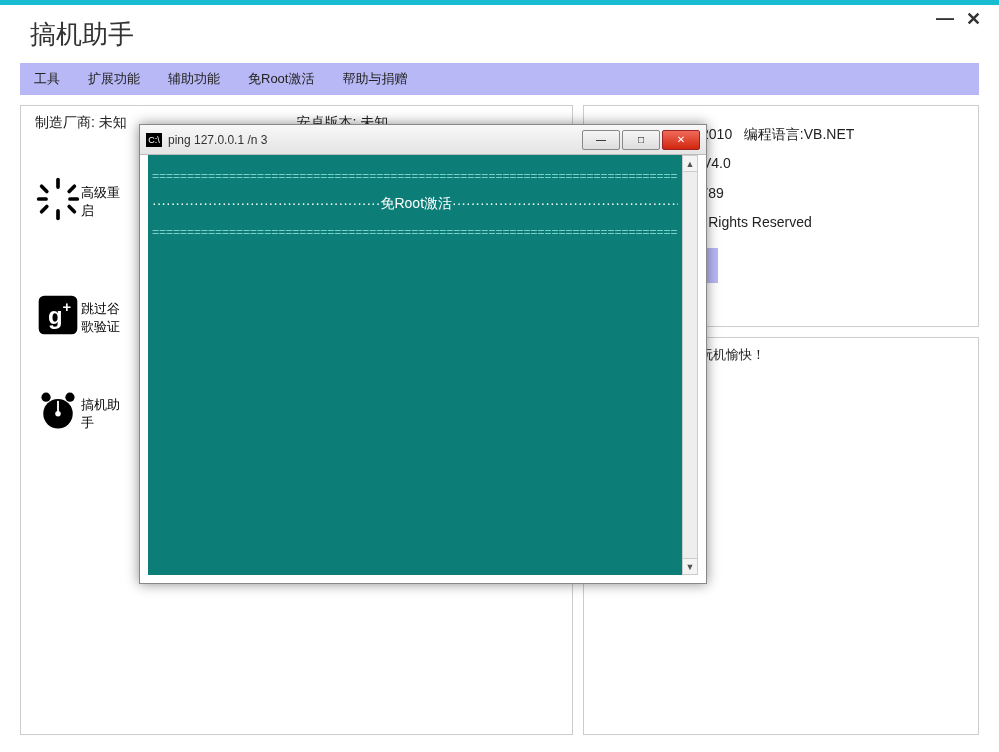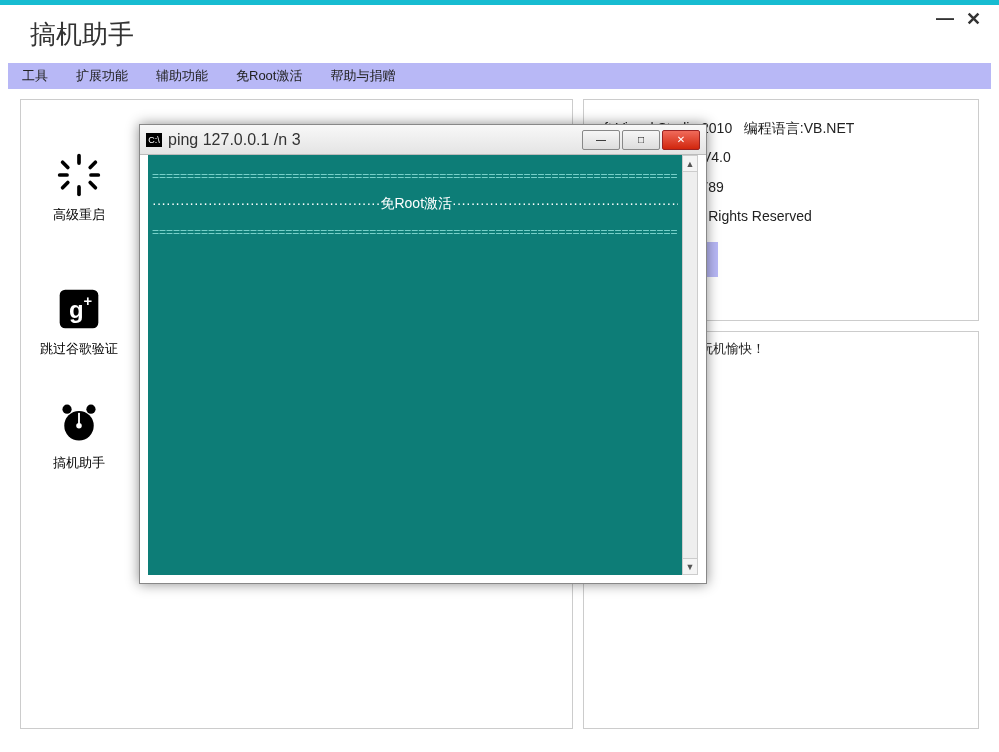--- a/index.html
+++ b/index.html
@@ -2,40 +2,40 @@
 <html><head>
 <meta charset="utf-8">
 <style>
 * { margin: 0; padding: 0; box-sizing: border-box; font-family: "Microsoft YaHei", Arial, sans-serif; }
 body { width: 999px; height: 752px; background: #fff; overflow: hidden; position: relative; }
 .title-strip { height: 5px; background: #17bcd1; }
 .title-area { height: 58px; display: flex; align-items: center; justify-content: space-between; padding: 0 18px 0 30px; }
 .app-title { font-size: 26px; color: #333; font-weight: 400; }
 .win-ctrls { display: flex; gap: 12px; margin-top: -30px; font-size: 18px; font-weight: bold; color: #333; }
 .win-ctrls span { cursor: pointer; }
-.menu-bar { background: #b8b8f6; height: 26px; display: flex; align-items: center; padding: 0 14px; margin: 0 8px; }
+.menu-bar { background: #b8b8f6; height: 32px; display: flex; align-items: center; padding: 0 14px; margin: 0 20px; }
 .menu-bar span { margin-right: 28px; font-size: 13px; color: #222; cursor: pointer; }
 .content { display: flex; padding: 10px 20px; gap: 10px; }
 .left-panel { flex: 1; border: 1px solid #ccc; padding: 8px 14px; min-height: 630px; }
 .right-col { width: 396px; display: flex; flex-direction: column; gap: 10px; }
 .info-box { border: 1px solid #ccc; padding: 14px 20px; height: 222px; font-size: 14px; color: #222; line-height: 2.1; }
 .info-box .donate-btn { display: inline-block; background: #b8b8f6; padding: 4px 18px; margin-top: 10px; cursor: pointer; font-size: 13px; }
 .log-box { border: 1px solid #ccc; height: 398px; padding: 8px 12px; font-size: 13px; color: #222; overflow-y: scroll; }
 .dev-row { display: flex; font-size: 14px; color: #222; margin-bottom: 12px; }
 .dev-row div { flex: 1; }
 .icon-grid { display: flex; flex-wrap: wrap; gap: 20px 30px; margin-top: 30px; }
-.tool-item { width: 88px; display: flex; flex-direction: column; align-items: center; font-size: 13px; cursor: pointer; }
+.tool-item { width: 88px; display: flex; flex-direction: row; align-items: center; font-size: 13px; cursor: pointer; }
 .tool-item .ico { width: 50px; height: 50px; display: flex; align-items: center; justify-content: center; margin-bottom: 6px; }
 .tool-item svg { width: 46px; height: 46px; }
 
 
 .console-dlg { position: absolute; left: 139px; top: 124px; width: 568px; height: 460px; background: #fff; box-shadow: 0 0 12px rgba(0,0,0,0.45); border: 1px solid #888; }
 .dlg-titlebar { height: 30px; background: linear-gradient(#f8f8f8,#e4e4e4); display: flex; align-items: center; padding: 0 6px; border-bottom: 1px solid #bbb; }
 .dlg-titlebar .cmd-ico { width: 16px; height: 14px; background: #000; color: #fff; font-size: 9px; display: inline-flex; align-items: center; justify-content: center; margin-right: 6px; }
-.dlg-titlebar .ttl { font-size: 16px; color: #333; flex: 1; }
+.dlg-titlebar .ttl { font-size: 12px; color: #333; flex: 1; }
 .dlg-btns { display: flex; }
 .dlg-btn { width: 38px; height: 20px; border: 1px solid #888; border-radius: 2px; margin-left: 2px; display: flex; align-items: center; justify-content: center; font-size: 10px; cursor: pointer; background: linear-gradient(#f6f6f6,#ddd); }
 .dlg-btn.close { background: linear-gradient(#f06a5a,#d1260d); color: #fff; border-color: #922; }
 .console-body { position: absolute; top: 30px; left: 8px; right: 24px; bottom: 8px; background: #0d7d77; color: #a8e4df; font-family: Consolas, monospace; font-size: 12px; padding: 14px 4px; overflow: hidden; }
 .console-body .dash { white-space: nowrap; overflow: hidden; letter-spacing: 0; color:#78d0c9; }
 .console-body .waiting { text-align: center; font-size: 14px; color: #fff; margin: 12px 0; white-space: nowrap; overflow: hidden; }
 .console-scroll { position: absolute; top: 30px; right: 8px; bottom: 8px; width: 16px; background: #eee; border: 1px solid #ccc; }
 .console-scroll .arrow { height: 16px; display: flex; align-items: center; justify-content: center; font-size: 9px; color: #555; background: #f4f4f4; border-bottom: 1px solid #ccc; }
 .console-scroll .arrow.down { position: absolute; bottom: 0; left: 0; right: 0; border-top: 1px solid #ccc; border-bottom: none; }
 </style>
@@ -55,20 +55,22 @@
   <span>工具</span>
   <span>扩展功能</span>
   <span>辅助功能</span>
   <span>免Root激活</span>
   <span>帮助与捐赠</span>
 </div>
 
 <div class="content">
   <div class="left-panel">
     <div class="dev-row">
+      <div><span>制造厂商:</span> <span>未知</span></div>
+      <div><span>安卓版本:</span> <span>未知</span></div>
     </div>
     <div class="dev-row">
       <div></div>
         <div></div>
     </div>
 
     <div class="icon-grid">
       <div class="tool-item">
         <div class="ico">
           <svg viewBox="0 0 50 50">

